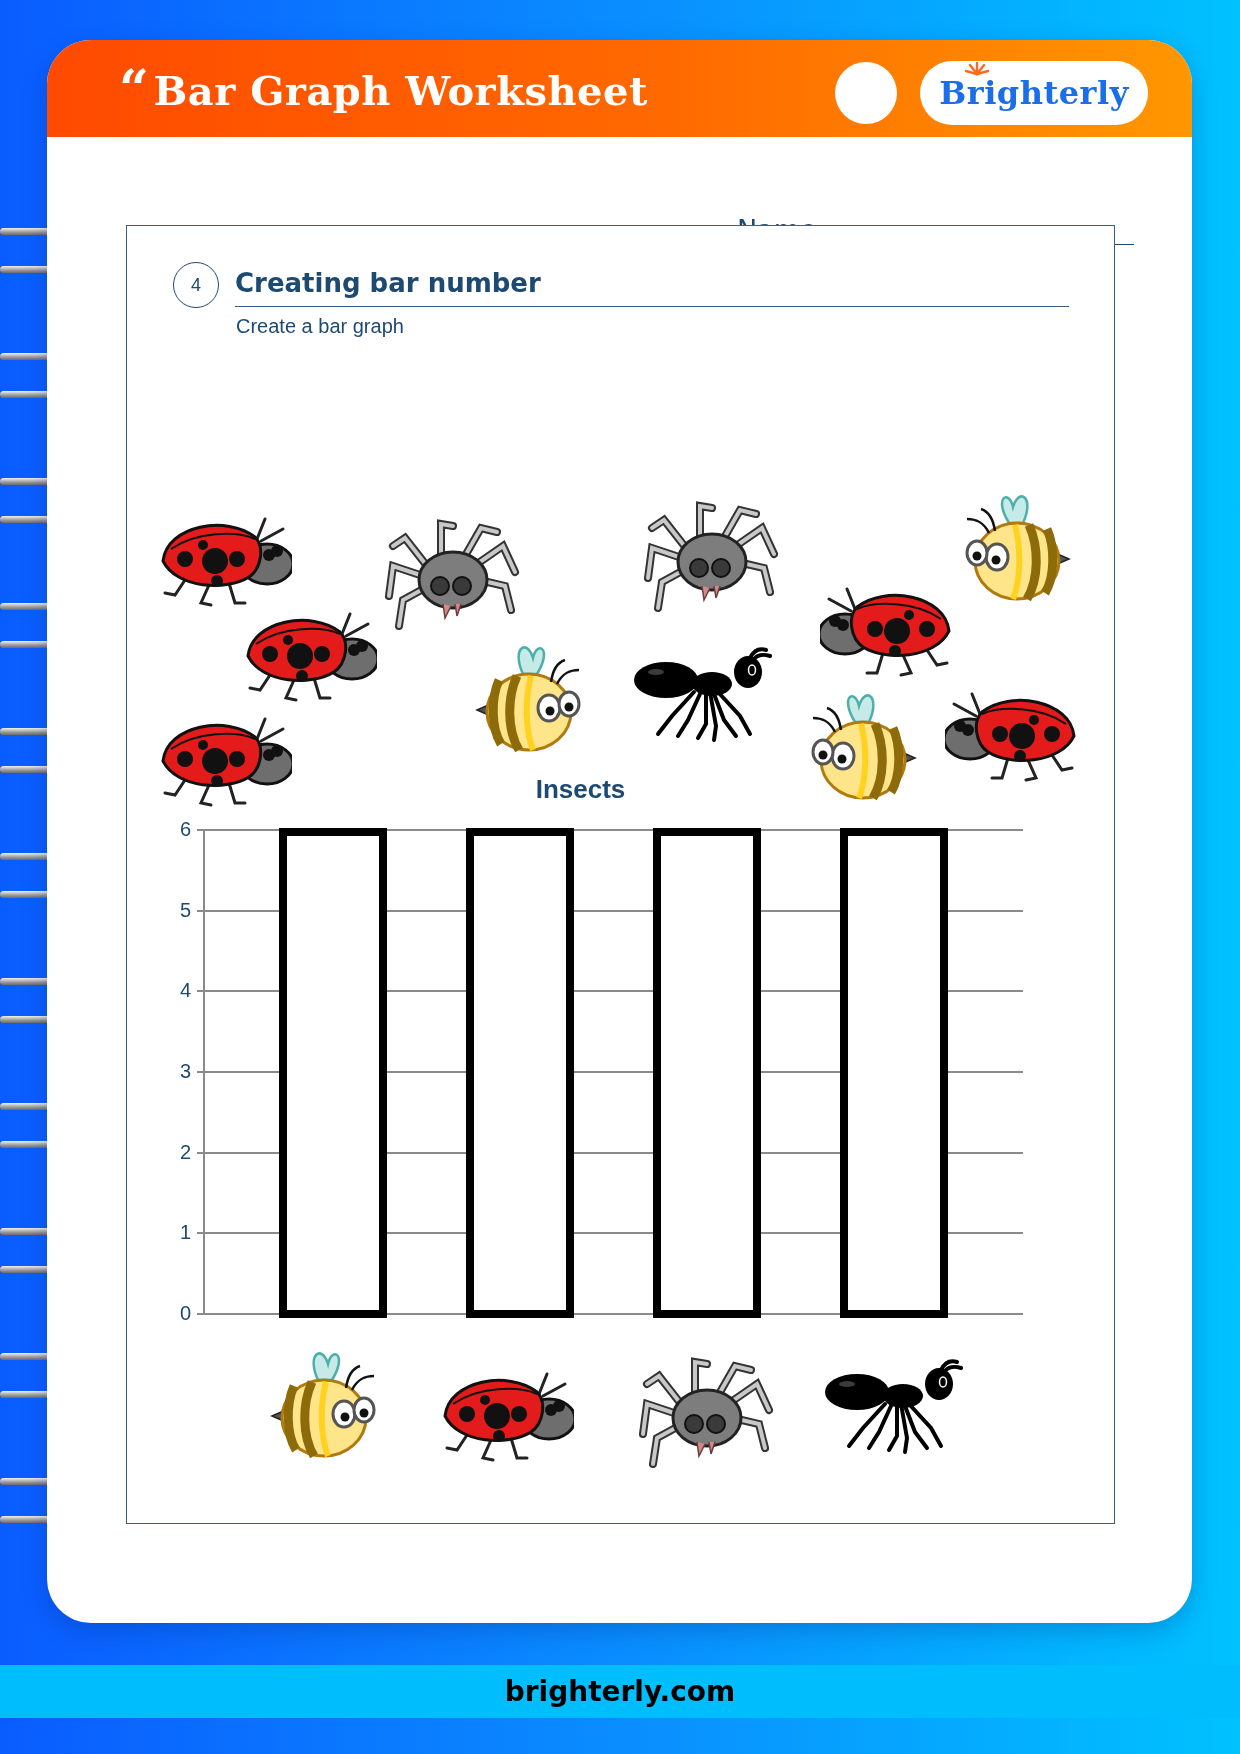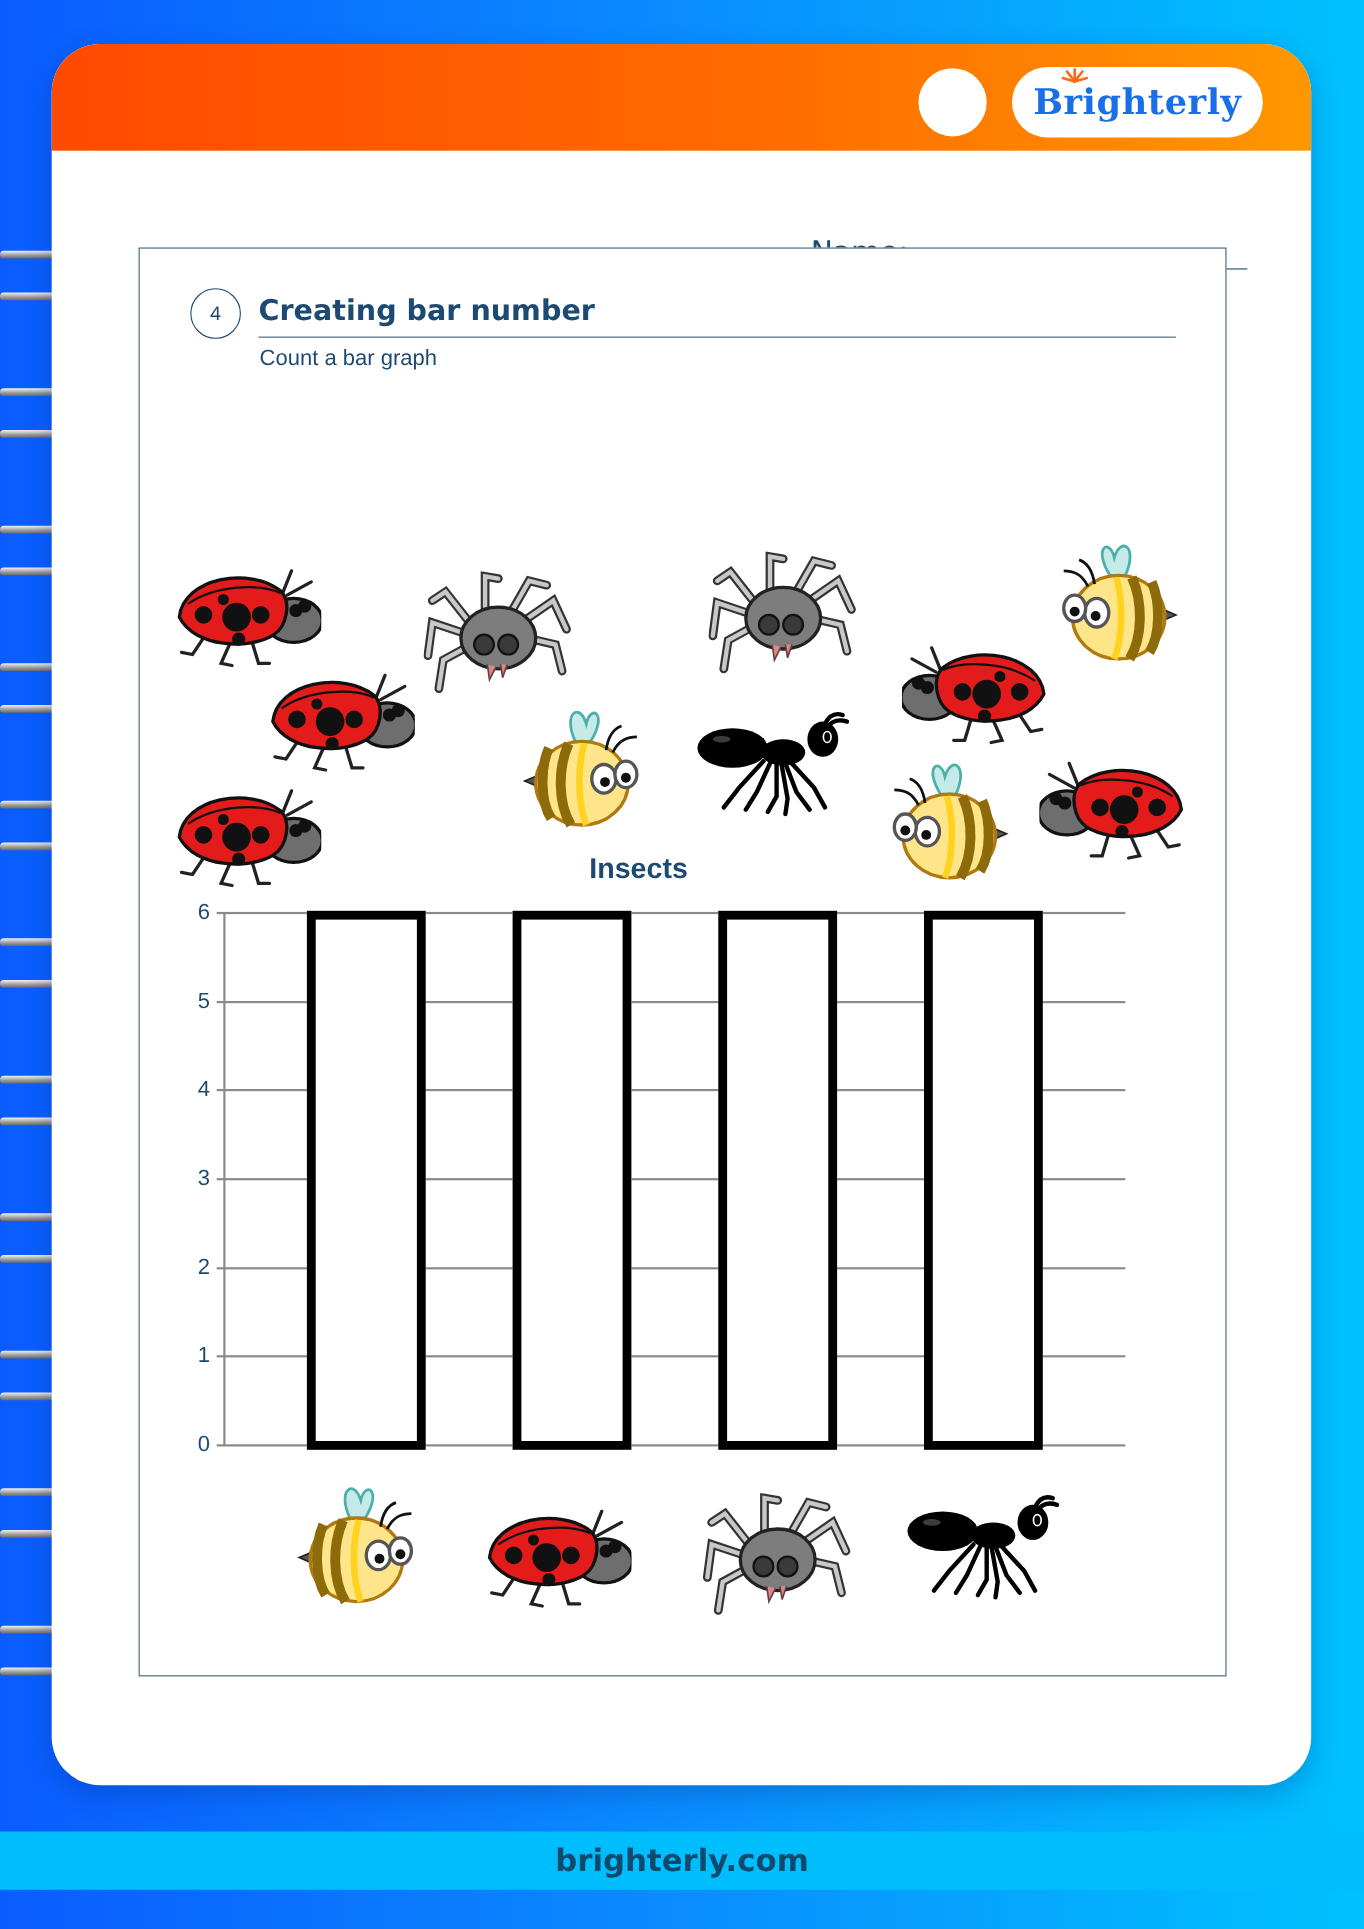--- a/index.html
+++ b/index.html
@@ -84,21 +84,21 @@
       position:absolute; width:30px; text-align:right; color:#1c4a72; font-size:20px;
     }
     .bar-frame {
       position:absolute; border:8px solid #000; box-sizing:border-box; background:#fff;
     }
 
     .footer-band {
       position:absolute; left:0; top:1665px; width:100%; height:53px;
       background:#00bdfd; display:flex; align-items:center; justify-content:center;
     }
-    .footer-text { color:#0c4a6e; font-weight:bold; font-size:28px; font-family:"DejaVu Sans", sans-serif; }
+    .footer-text { color:#000000; font-weight:bold; font-size:28px; font-family:"DejaVu Sans", sans-serif; }
 
     .ring { position:absolute; left:0; width:105px; height:68px; }
     .ring .wire {
       position:absolute; left:0; height:7px; width:90px; border-radius:4px;
       background: linear-gradient(180deg, #f2f2f2 0%, #9a9a9a 60%, #6b6b6b 100%);
     }
     .ring .hole {
       position:absolute; left:68px; top:0; width:36px; height:66px; border-radius:16px;
       background: linear-gradient(90deg, #4a4a4a 0%, #2e2e2e 60%, #555 100%);
     }
@@ -159,20 +159,23 @@
     </div>
     <div class="ring" style="top: 1468px;">
       <div class="hole"></div>
       <div class="wire" style="top:10px"></div>
       <div class="wire" style="top:48px"></div>
     </div>
   </div>
 
 <div class="page">
   <div class="header">
+    <div class="title">
+      <span class="quote">“</span><span>Bar Graph Worksheet</span>
+    </div>
     <div class="circle-btn"></div>
     <div class="logo-pill">
       <span class="logo-text">
         <svg class="sun" viewBox="0 0 24 14">
           <g stroke="#ff6a1a" stroke-width="2.4" stroke-linecap="round">
             <line x1="12" y1="12" x2="12" y2="1"></line>
             <line x1="12" y1="12" x2="5" y2="3"></line>
             <line x1="12" y1="12" x2="19" y2="3"></line>
             <line x1="12" y1="12" x2="1" y2="9"></line>
             <line x1="12" y1="12" x2="23" y2="9"></line>
@@ -186,21 +189,21 @@
   <div class="name-row">
     <span class="name-label">Name:</span>
     <span class="name-line"></span>
   </div>
 </div>
 
 <div class="box">
   <div class="num-circle">4</div>
   <div class="section-title">Creating bar number</div>
   <div class="section-rule"></div>
-  <div class="section-sub">Count a bar graph</div>
+  <div class="section-sub">Create a bar graph</div>
 
   <div id="scene">
       <div class="bug" style="left: 30px; top: 283px;"><svg width="135" height="100" viewBox="0 0 135 100">
     <g stroke="#222" stroke-width="3" fill="none" stroke-linecap="round">
       <path d="M30 68 L18 86 L8 84"></path>
             <path d="M52 76 L44 94 L54 96"></path>
             <path d="M72 74 L78 94 L88 94"></path>
       <path d="M100 30 L108 10"></path>
             <path d="M104 32 L126 20"></path>
     </g>

